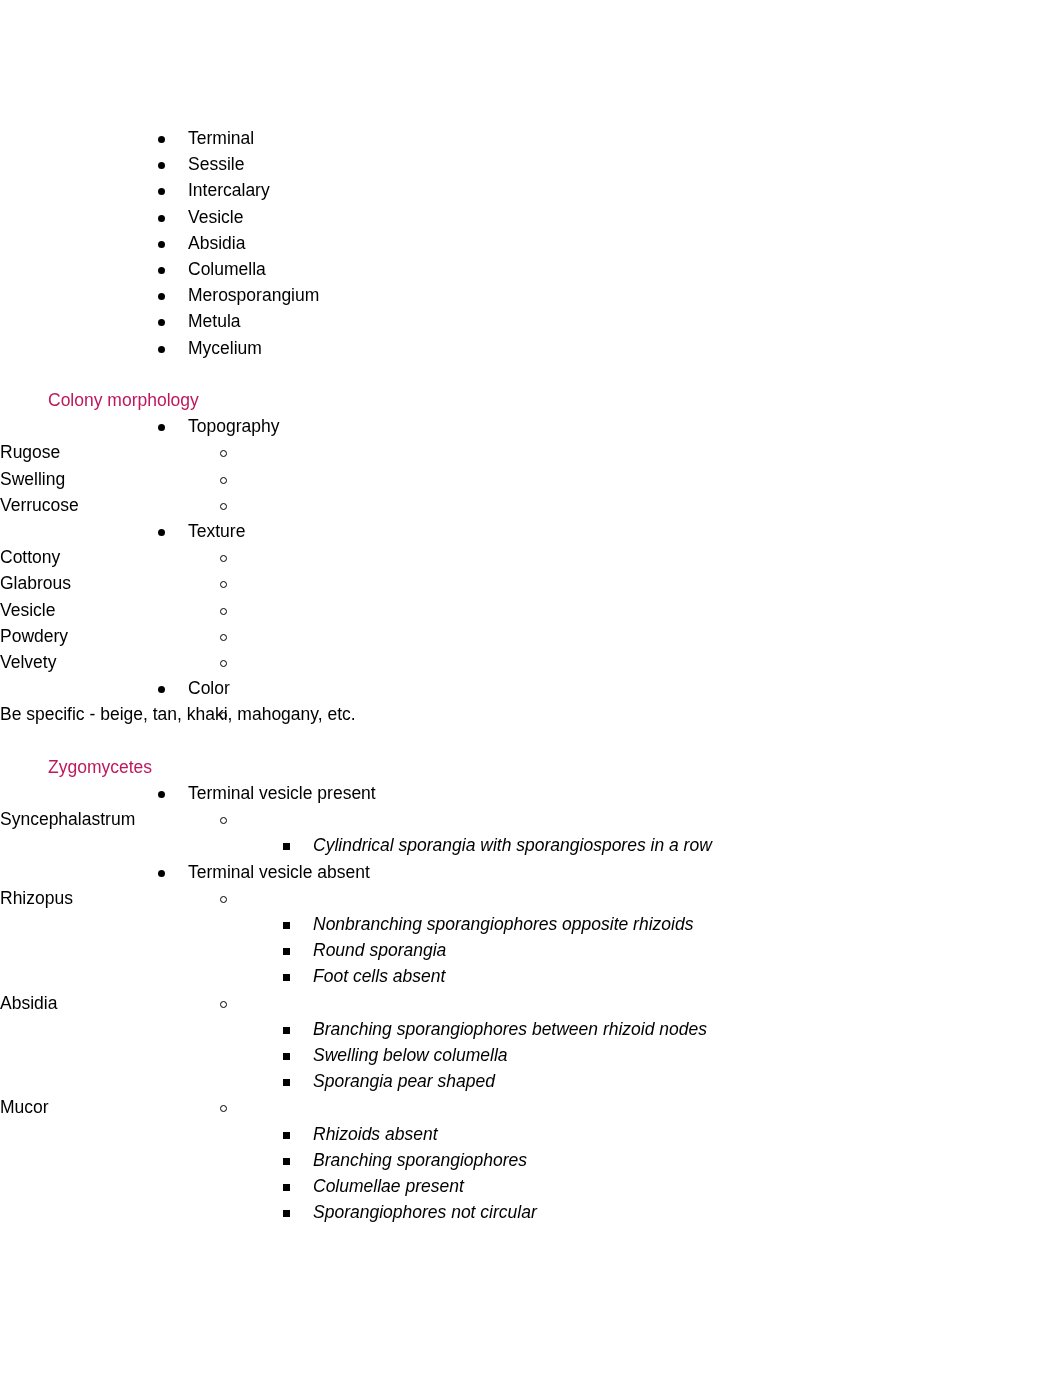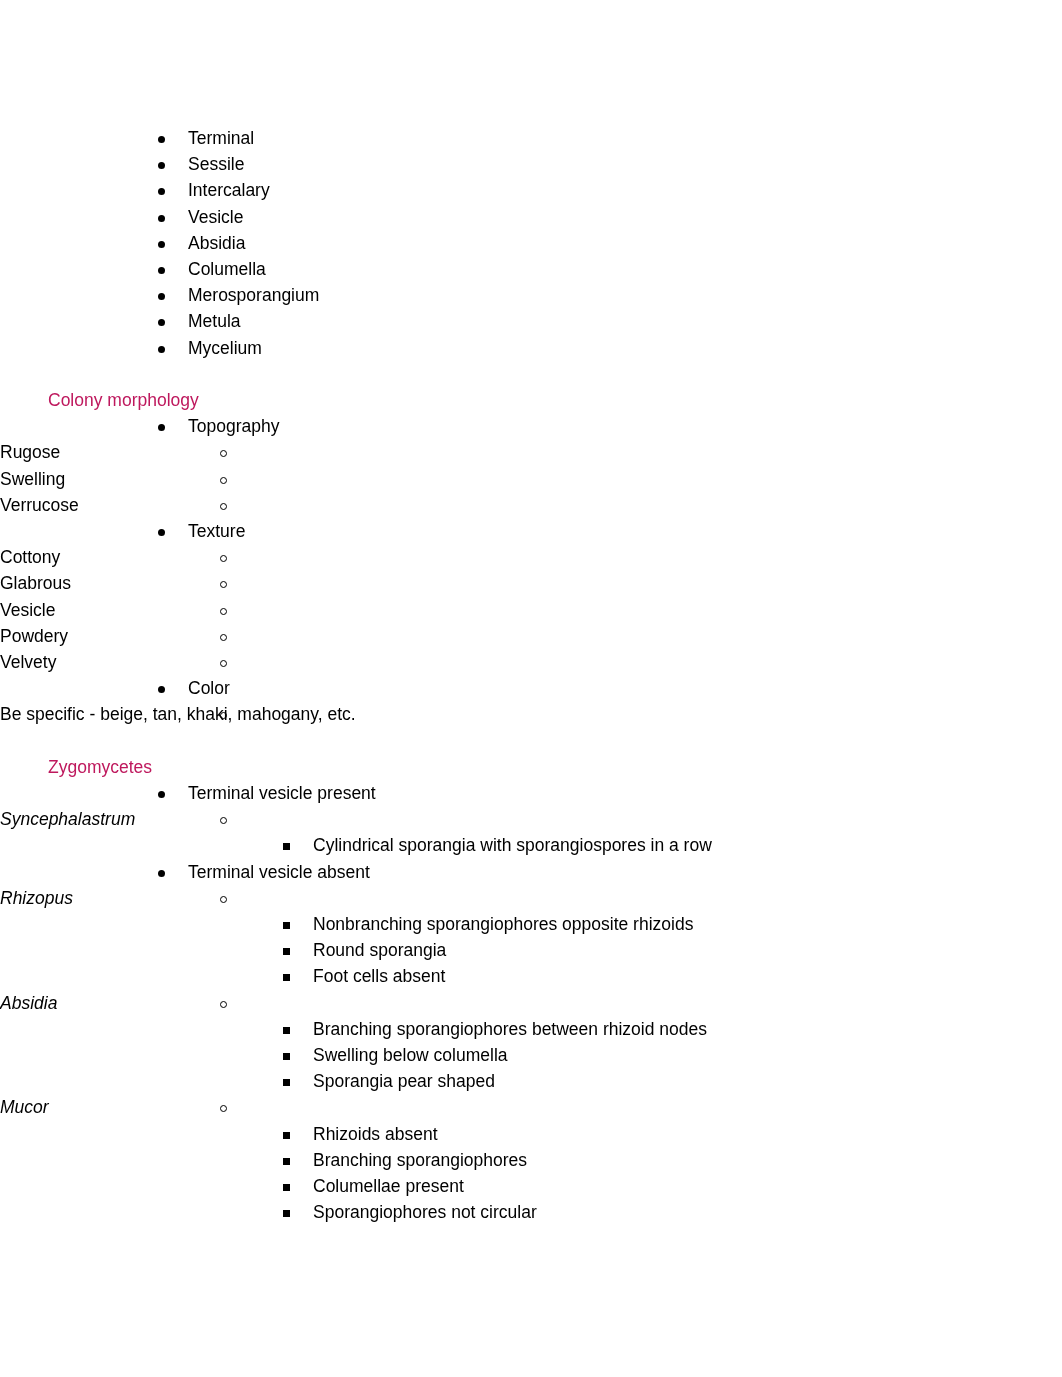--- a/index.html
+++ b/index.html
@@ -97,37 +97,37 @@
     top: 11px;
     width: 5px;
     height: 5px;
     border-radius: 50%;
     border: 1px solid #000000;
     background: transparent;
     box-sizing: content-box;
   }
 
   
-  .lvl3 { padding-left: 313px; }
+  .lvl3 { padding-left: 313px; font-style: italic; }
   .lvl3 > .bullet {
     left: 283px;
     width: 10px;
     height: 26.2px;
   }
   .lvl3 > .bullet::before {
     content: "";
     position: absolute;
     left: 0;
     top: 11px;
     width: 7px;
     height: 7px;
     background: #000000;
   }
 
-  .italic { font-style: italic; }
+  .italic { }
 </style>
 </head>
 <body>
 
 <div class="page">
   <div class="doc-body" id="doc-body">
       <div class="li lvl1"><span class="bullet"></span><span class="txt">Terminal</span></div>
       <div class="li lvl1"><span class="bullet"></span><span class="txt">Sessile</span></div>
       <div class="li lvl1"><span class="bullet"></span><span class="txt">Intercalary</span></div>
       <div class="li lvl1"><span class="bullet"></span><span class="txt">Vesicle</span></div>

